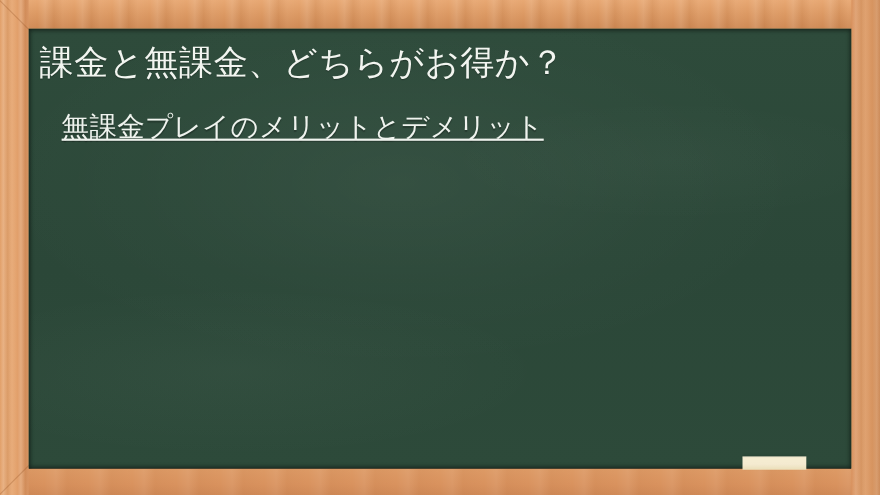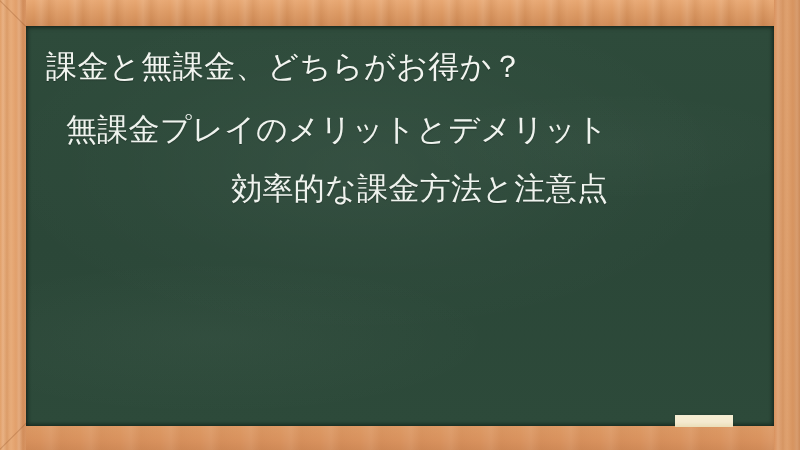--- a/index.html
+++ b/index.html
@@ -115,22 +115,21 @@
         rgba(255,255,255,0.045) 0%,
         rgba(255,255,255,0.012) 45%,
         rgba(0,0,0,0.00) 72%),
       linear-gradient(to bottom, #2e4b3b 0%, #2b4738 55%, #2d4a3a 100%);
     box-shadow:
       inset 0 2px 4px rgba(0,0,0,0.30),
       inset 2px 0 4px rgba(0,0,0,0.22),
       inset -2px 0 4px rgba(0,0,0,0.18),
       inset 0 -2px 4px rgba(0,0,0,0.22);
     box-sizing: border-box;
-    padding: 14px;
-    text-align: right;
+    padding: 4px;
   }
   
   .board-haze {
     position: absolute;
     inset: 0;
     pointer-events: none;
     background:
       radial-gradient(ellipse 55% 28% at 25% 78%, rgba(230,240,230,0.030), rgba(0,0,0,0) 70%),
       radial-gradient(ellipse 40% 20% at 78% 30%, rgba(230,240,230,0.022), rgba(0,0,0,0) 70%);
   }
@@ -154,27 +153,28 @@
   }
   .bullets {
     position: absolute;
     left: 26px;
     top: 74px;
     margin: 0;
     padding: 0;
     list-style: none;
   }
   .bullet {
-    font-size: 31px;
+    font-size: 25px;
     line-height: 1.0;
     color: #eff3ee;
     white-space: nowrap;
     margin: 0 0 28px 0;
     letter-spacing: 0.3px;
     text-shadow: 0 1px 1px rgba(0,0,0,0.25);
+    text-decoration: underline;
   }
   .bullet:last-child { margin-bottom: 0; }
 
   
   .eraser {
     position: absolute;
     left: 649px;
     bottom: -1px;
     width: 58px;
     height: 11px;
@@ -202,21 +202,20 @@
 
   <div class="board">
     <div class="board-haze"></div>
 
     <div class="board-text">
 
       <div class="title">課金と無課金、どちらがお得か？</div>
 
       <ul class="bullets">
         <li class="bullet">無課金プレイのメリットとデメリット</li>
-        <li class="bullet">効率的な課金方法と注意点</li>
       </ul>
 
     </div>
 
     <div class="eraser"></div>
   </div>
 
 </div>
 
 </body></html>

